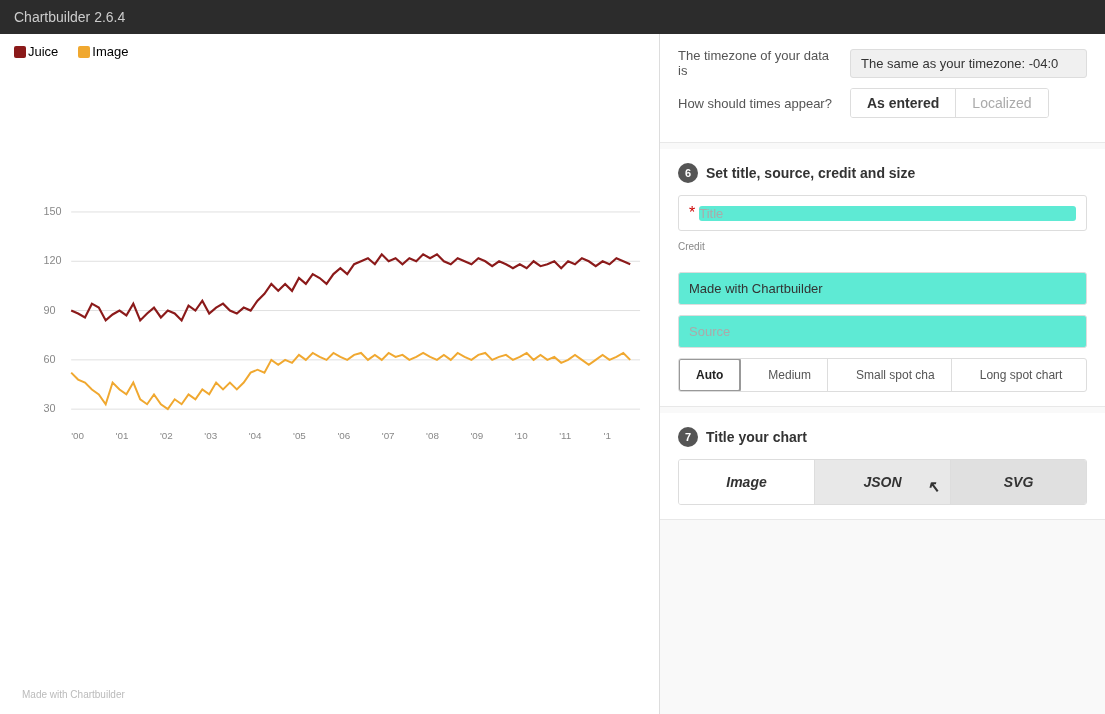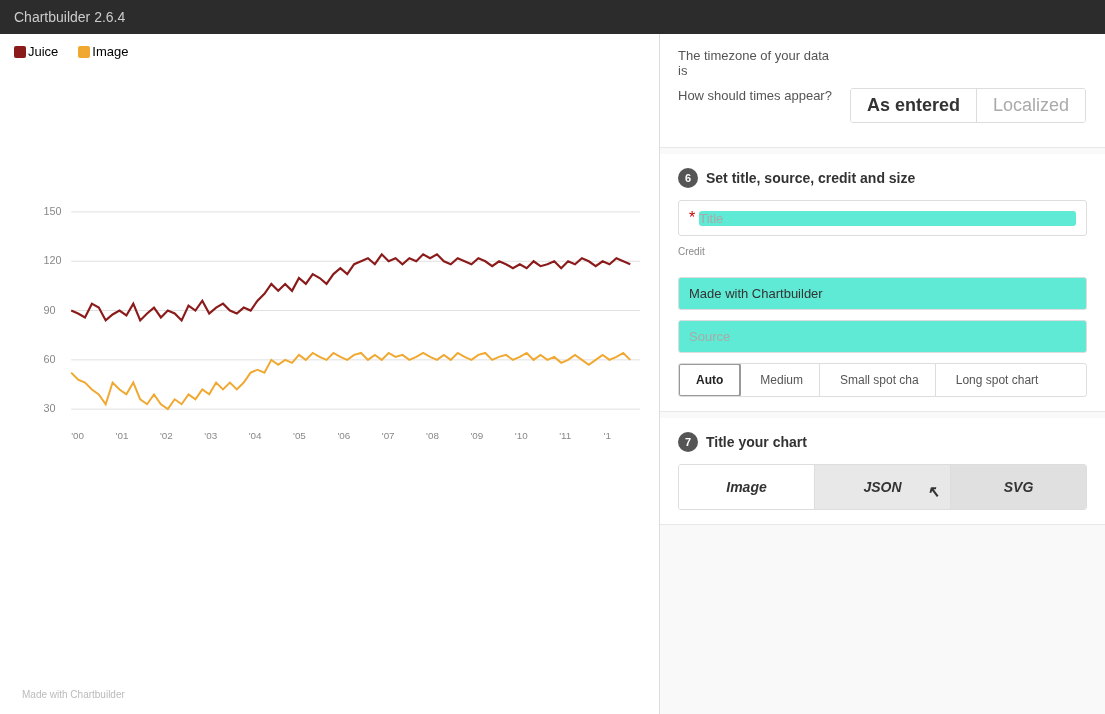--- a/index.html
+++ b/index.html
@@ -74,21 +74,21 @@
       border-bottom: 1px solid #e8e8e8;
       background: #fff;
     }
 
     .section + .section {
       margin-top: 6px;
     }
 
     .field-row {
       display: flex;
-      align-items: flex-start;
+      align-items: center;
       gap: 12px;
       margin-bottom: 10px;
     }
 
     .field-label {
       font-size: 13px;
       color: #555;
       width: 160px;
       flex-shrink: 0;
     }
@@ -105,21 +105,21 @@
 
     .toggle-group {
       display: flex;
       border: 1px solid #ddd;
       border-radius: 3px;
       overflow: hidden;
     }
 
     .toggle-btn {
       padding: 6px 16px;
-      font-size: 18px;
+      font-size: 14px;
       border: none;
       background: #fff;
       cursor: pointer;
       color: #555;
       border-right: 1px solid #ddd;
     }
 
     .toggle-btn:last-child { border-right: none; }
     .toggle-btn.active {
       background: #fff;
@@ -186,21 +186,21 @@
       align-items: center;
       border: 1px solid #ddd;
       border-radius: 3px;
       background: #fff;
       padding: 8px 10px;
       margin-bottom: 10px;
     }
 
     .size-btns {
       display: flex;
-      gap: 4px;
+      gap: 12px;
       border: 1px solid #ddd;
       border-radius: 3px;
       overflow: hidden;
       margin-top: 4px;
     }
 
     .size-btn {
       padding: 8px 16px;
       font-size: 12px;
       border: none;
@@ -310,20 +310,21 @@
       </svg>
       <div class="chart-watermark">Made with Chartbuilder</div>
     </div>
   </div>
 
   <div class="right-panel">
 
     <div class="section">
       <div class="field-row">
         <span class="field-label">The timezone of your data is</span>
+        <span class="field-value">The same as your timezone: -04:0</span>
       </div>
       <div class="field-row">
         <span class="field-label">How should times appear?</span>
         <div class="toggle-group">
           <button class="toggle-btn active">As entered</button>
           <button class="toggle-btn muted">Localized</button>
         </div>
       </div>
     </div>
 

